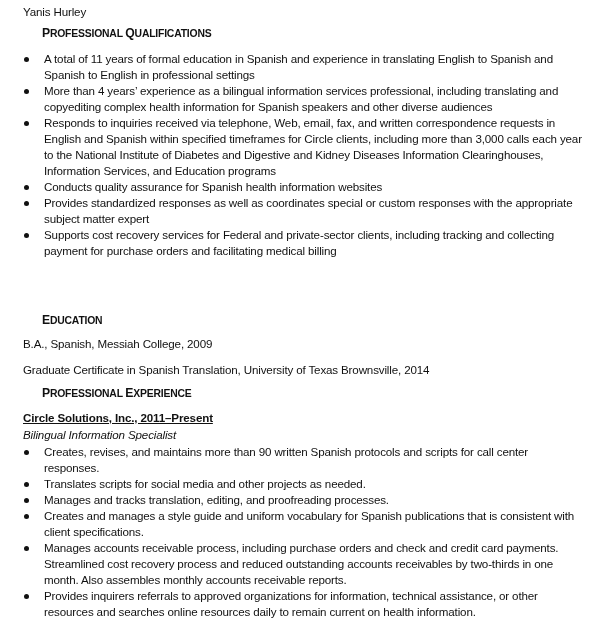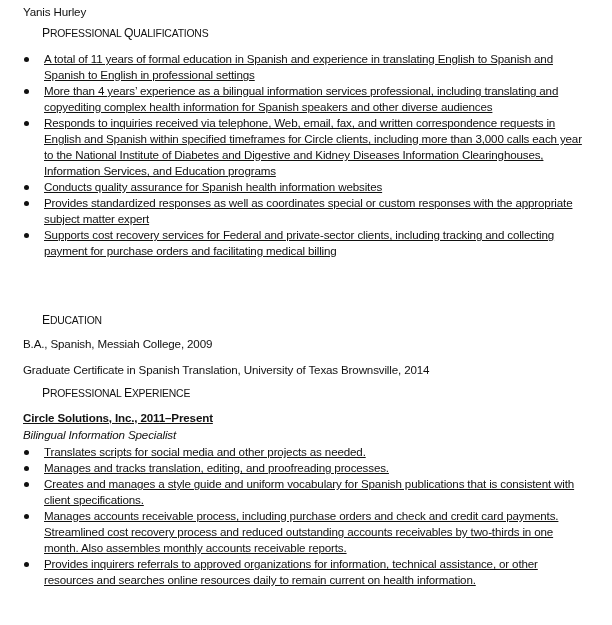--- a/index.html
+++ b/index.html
@@ -3,26 +3,26 @@
 <meta charset="utf-8">
 <style>
   html, body { margin: 0; padding: 0; background: #ffffff; }
   body {
     width: 612px; height: 625px; overflow: hidden; position: relative;
     font-family: "Liberation Sans", "DejaVu Sans", sans-serif;
     font-size: 11.6px; color: #111111; letter-spacing: -0.15px;
   }
   .page { position: absolute; left: 23px; top: 0; width: 570px; }
   .line { position: absolute; left: 0; white-space: nowrap; line-height: 16px; }
-  .sc-heading { font-weight: normal; font-size: 10.4px; letter-spacing: -0.2px; padding-left: 19px; }
+  .sc-heading { font-weight: bold; font-size: 10.4px; letter-spacing: -0.2px; padding-left: 19px; }
   .sc-heading .cap { font-size: 12.2px; }
   .bold { font-weight: bold; }
   .ital { font-style: italic; }
   ul.blist { list-style: none; margin: 0; padding: 0; position: absolute; left: 0; width: 560px; }
-  ul.blist li { position: relative; padding-left: 21px; line-height: 16px; margin: 0; text-decoration: underline; }
+  ul.blist li { position: relative; padding-left: 21px; line-height: 16px; margin: 0; }
   ul.blist li .bullet {
     position: absolute; left: 1px; top: 6px; width: 5px; height: 5px;
     border-radius: 50%; background: #111111;
   }
   ul.blist li .txt { display: block; }
 </style>
 </head>
 <body>
 
 <div class="page">
@@ -70,20 +70,24 @@
   <div class="line sc-heading" style="top:385px;">
     <span class="cap">P</span><span>ROFESSIONAL </span><span class="cap">E</span><span>XPERIENCE</span>
   </div>
 
   <div class="line bold" style="top:410px;text-decoration:underline;">Circle Solutions, Inc., 2011–Present</div>
   <div class="line ital" style="top:427px;">Bilingual Information Specialist</div>
 
   <ul class="blist" style="top:444px;">
     <li>
         <span class="bullet"></span>
+        <span class="txt">Creates, revises, and maintains more than 90 written Spanish protocols and scripts for call center responses.</span>
+      </li>
+    <li>
+        <span class="bullet"></span>
         <span class="txt">Translates scripts for social media and other projects as needed.</span>
       </li>
     <li>
         <span class="bullet"></span>
         <span class="txt">Manages and tracks translation, editing, and proofreading processes.</span>
       </li>
     <li>
         <span class="bullet"></span>
         <span class="txt">Creates and manages a style guide and uniform vocabulary for Spanish publications that is consistent with client specifications.</span>
       </li>

